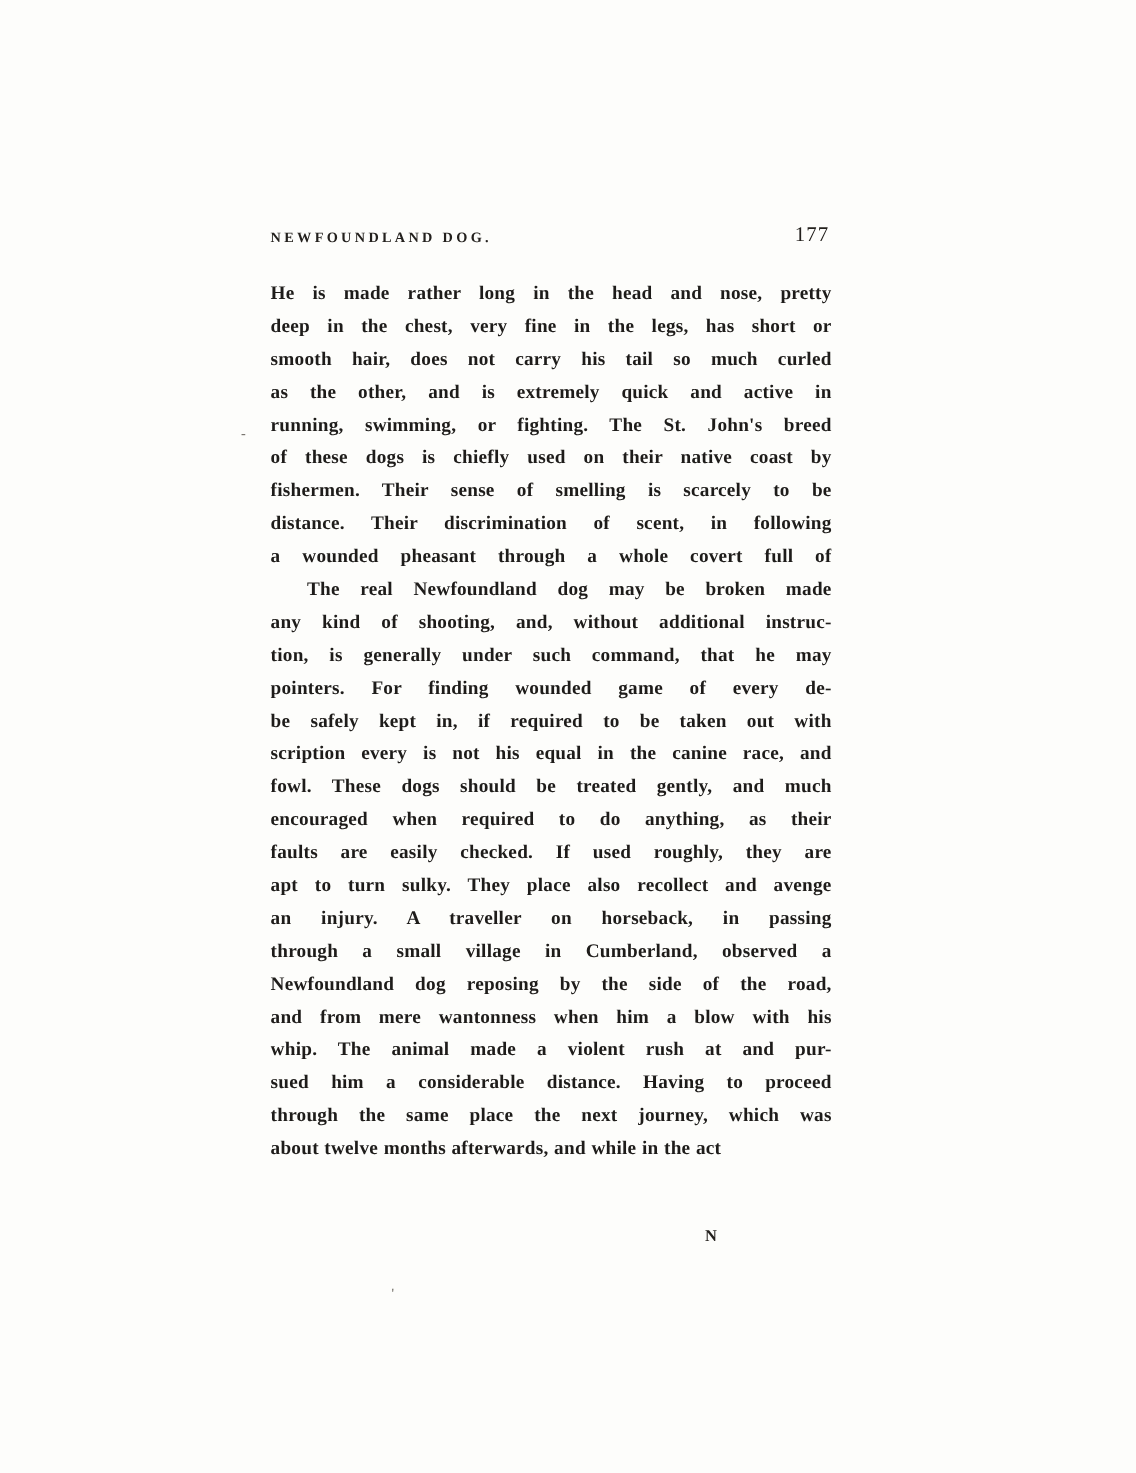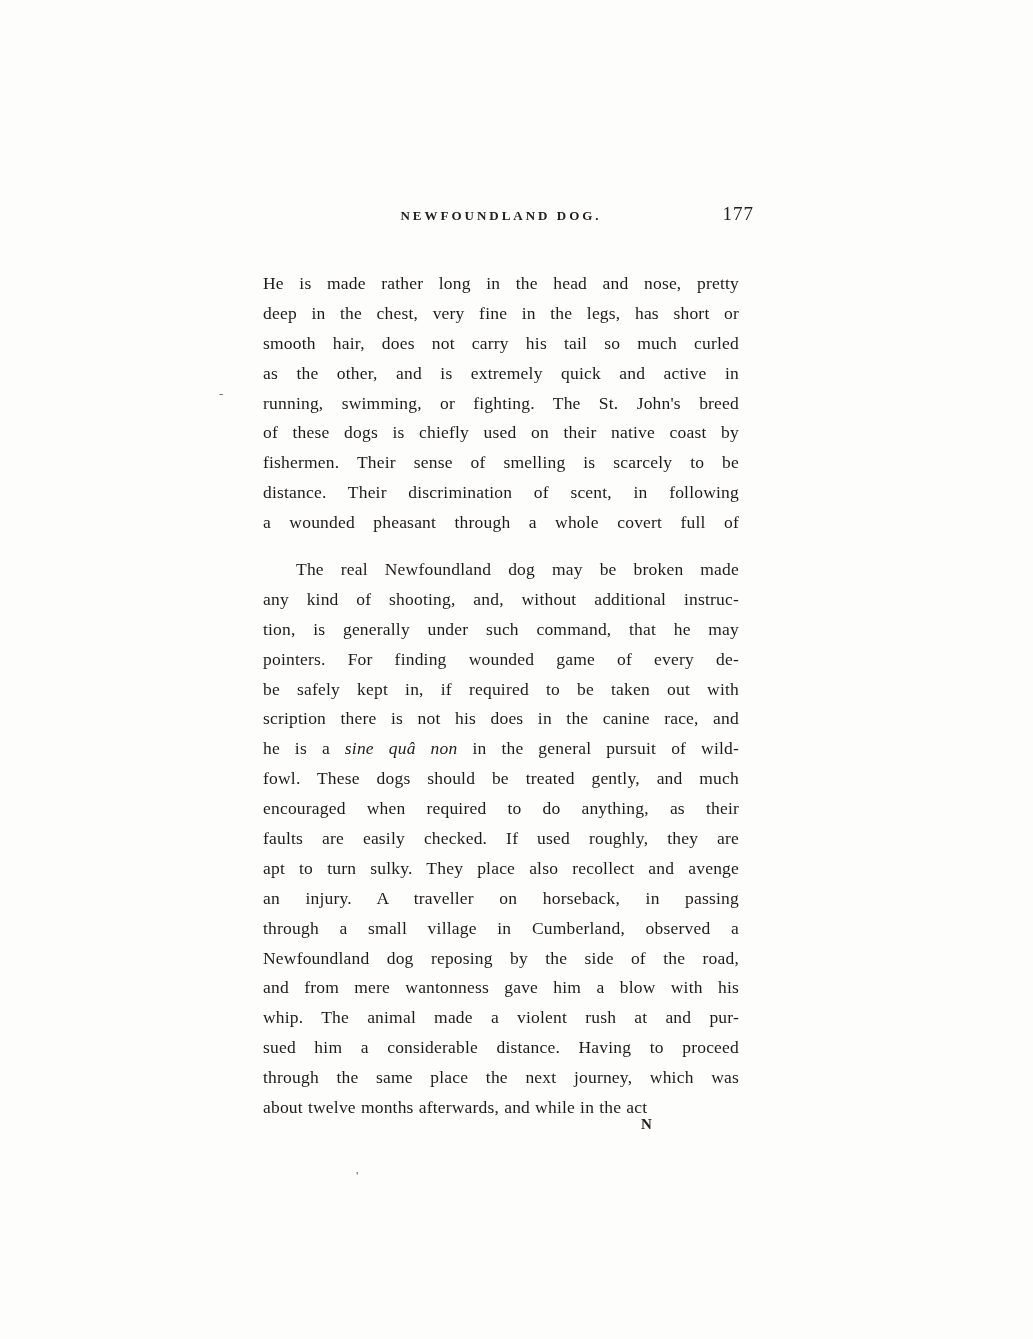--- a/index.html
+++ b/index.html
@@ -21,21 +21,21 @@
     top: 205px;
     left: 246px;
     width: 510px;
     height: 24px;
   }
   .running-title {
     position: absolute;
     left: 0;
     right: 0;
     top: 3px;
-    text-align: center;
+    text-align: left;
     font-size: 13px;
     font-weight: bold;
     letter-spacing: 3px;
     color: #23201d;
   }
   .page-number {
     position: absolute;
     right: 2px;
     top: -2px;
     font-size: 19px;
@@ -43,22 +43,23 @@
     color: #23201d;
     margin-left: 36px;
   }
   .text-block {
     position: absolute;
     top: 252px;
     left: 246px;
     width: 510px;
   }
   .paragraph {
-    margin: 17px;
+    margin: 0;
     padding: 0;
+    font-weight: bold;
   }
   .line {
     font-size: 17.5px;
     line-height: 29.9px;
     height: 29.9px;
     overflow: hidden;
     text-align: justify;
     text-align-last: justify;
     letter-spacing: 0.2px;
     word-spacing: 0.5px;
@@ -107,30 +108,29 @@
         <div class="line"><span>fishermen. Their sense of smelling is scarcely to be</span></div>
         <div class="line"><span>distance. Their discrimination of scent, in following</span></div>
         <div class="line"><span>a wounded pheasant through a whole covert full of</span></div>
       </div>
       <div class="paragraph">
         <div class="line indent"><span>The real Newfoundland dog may be broken made</span></div>
         <div class="line"><span>any kind of shooting, and, without additional instruc-</span></div>
         <div class="line"><span>tion, is generally under such command, that he may</span></div>
         <div class="line"><span>pointers. For finding wounded game of every de-</span></div>
         <div class="line"><span>be safely kept in, if required to be taken out with</span></div>
-        <div class="line"><span>scription there is not his does in the canine race, and</span></div>
-        <div class="line"><span>he is a </span><span class="italic">sine quâ non</span><span> in the general pursuit of wild-</span></div>
+        <div class="line"><span>scription every is not his equal in the canine race, and</span></div>
         <div class="line"><span>fowl. These dogs should be treated gently, and much</span></div>
         <div class="line"><span>encouraged when required to do anything, as their</span></div>
         <div class="line"><span>faults are easily checked. If used roughly, they are</span></div>
         <div class="line"><span>apt to turn sulky. They place also recollect and avenge</span></div>
         <div class="line"><span>an injury. A traveller on horseback, in passing</span></div>
         <div class="line"><span>through a small village in Cumberland, observed a</span></div>
         <div class="line"><span>Newfoundland dog reposing by the side of the road,</span></div>
-        <div class="line"><span>and from mere wantonness gave him a blow with his</span></div>
+        <div class="line"><span>and from mere wantonness when him a blow with his</span></div>
         <div class="line"><span>whip. The animal made a violent rush at and pur-</span></div>
         <div class="line"><span>sued him a considerable distance. Having to proceed</span></div>
         <div class="line"><span>through the same place the next journey, which was</span></div>
         <div class="line last"><span>about twelve months afterwards, and while in the act</span></div>
       </div>
     </div>
 
   <div class="signature-mark">N</div>
 
 <span class="scan-artifact" style="left: 219px; top: 386px;">-</span>

